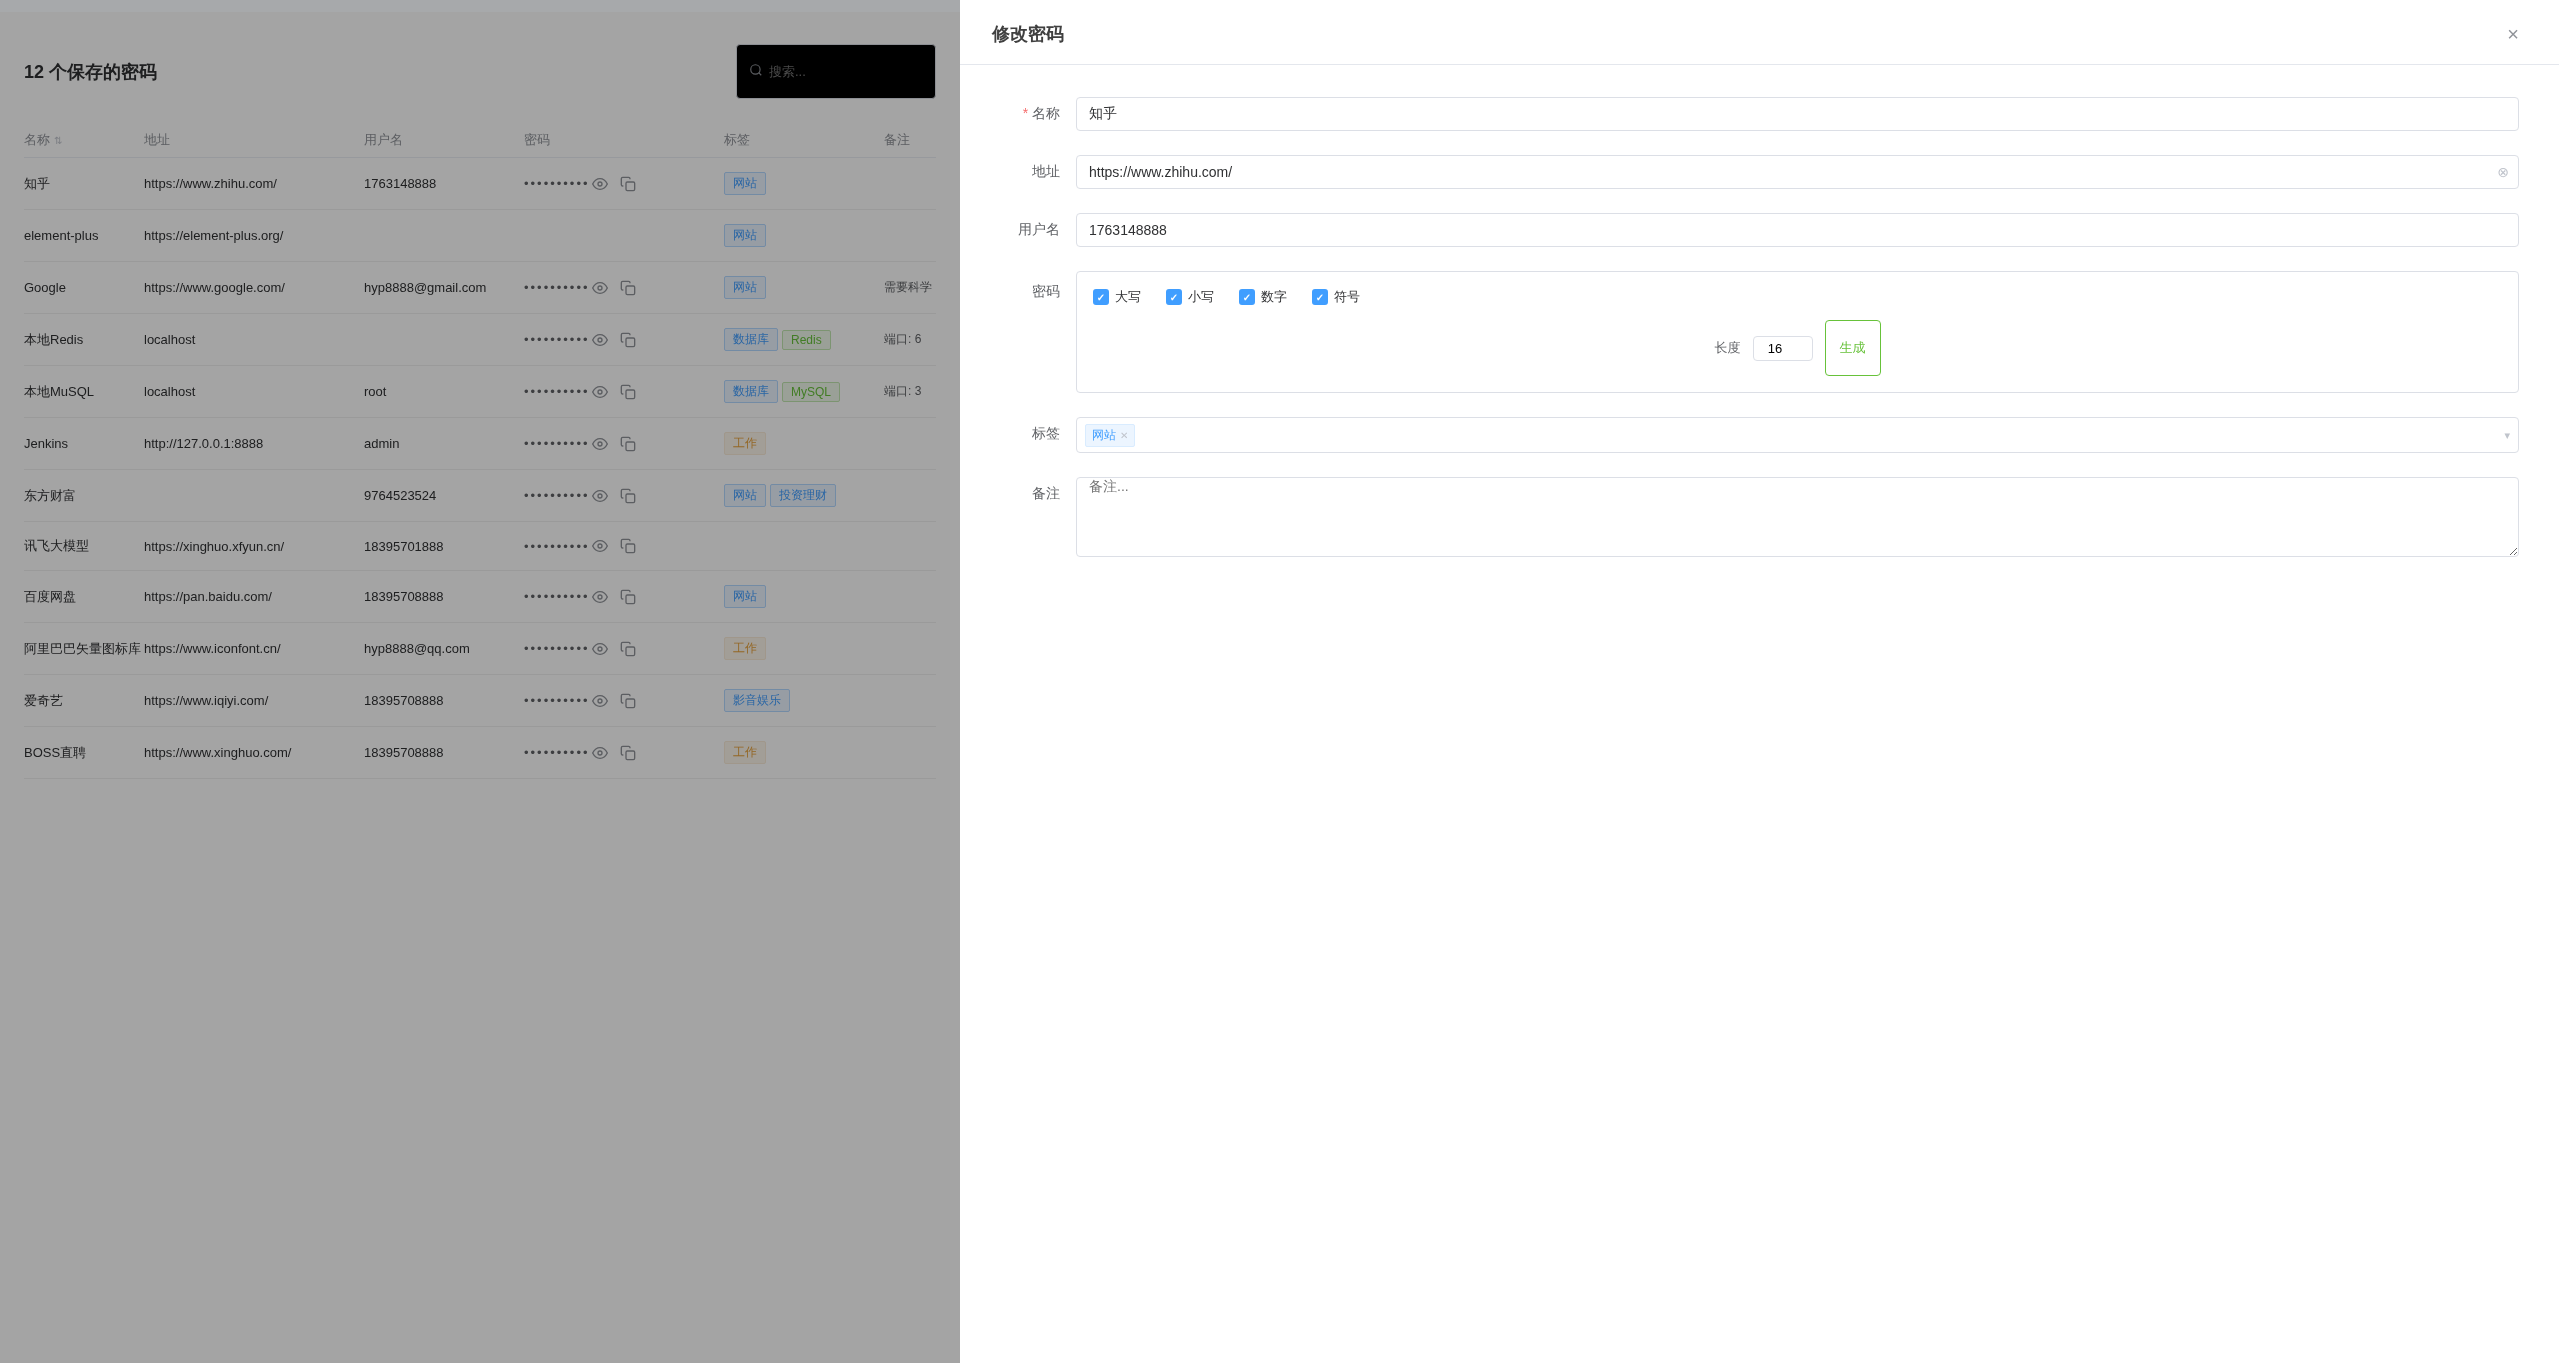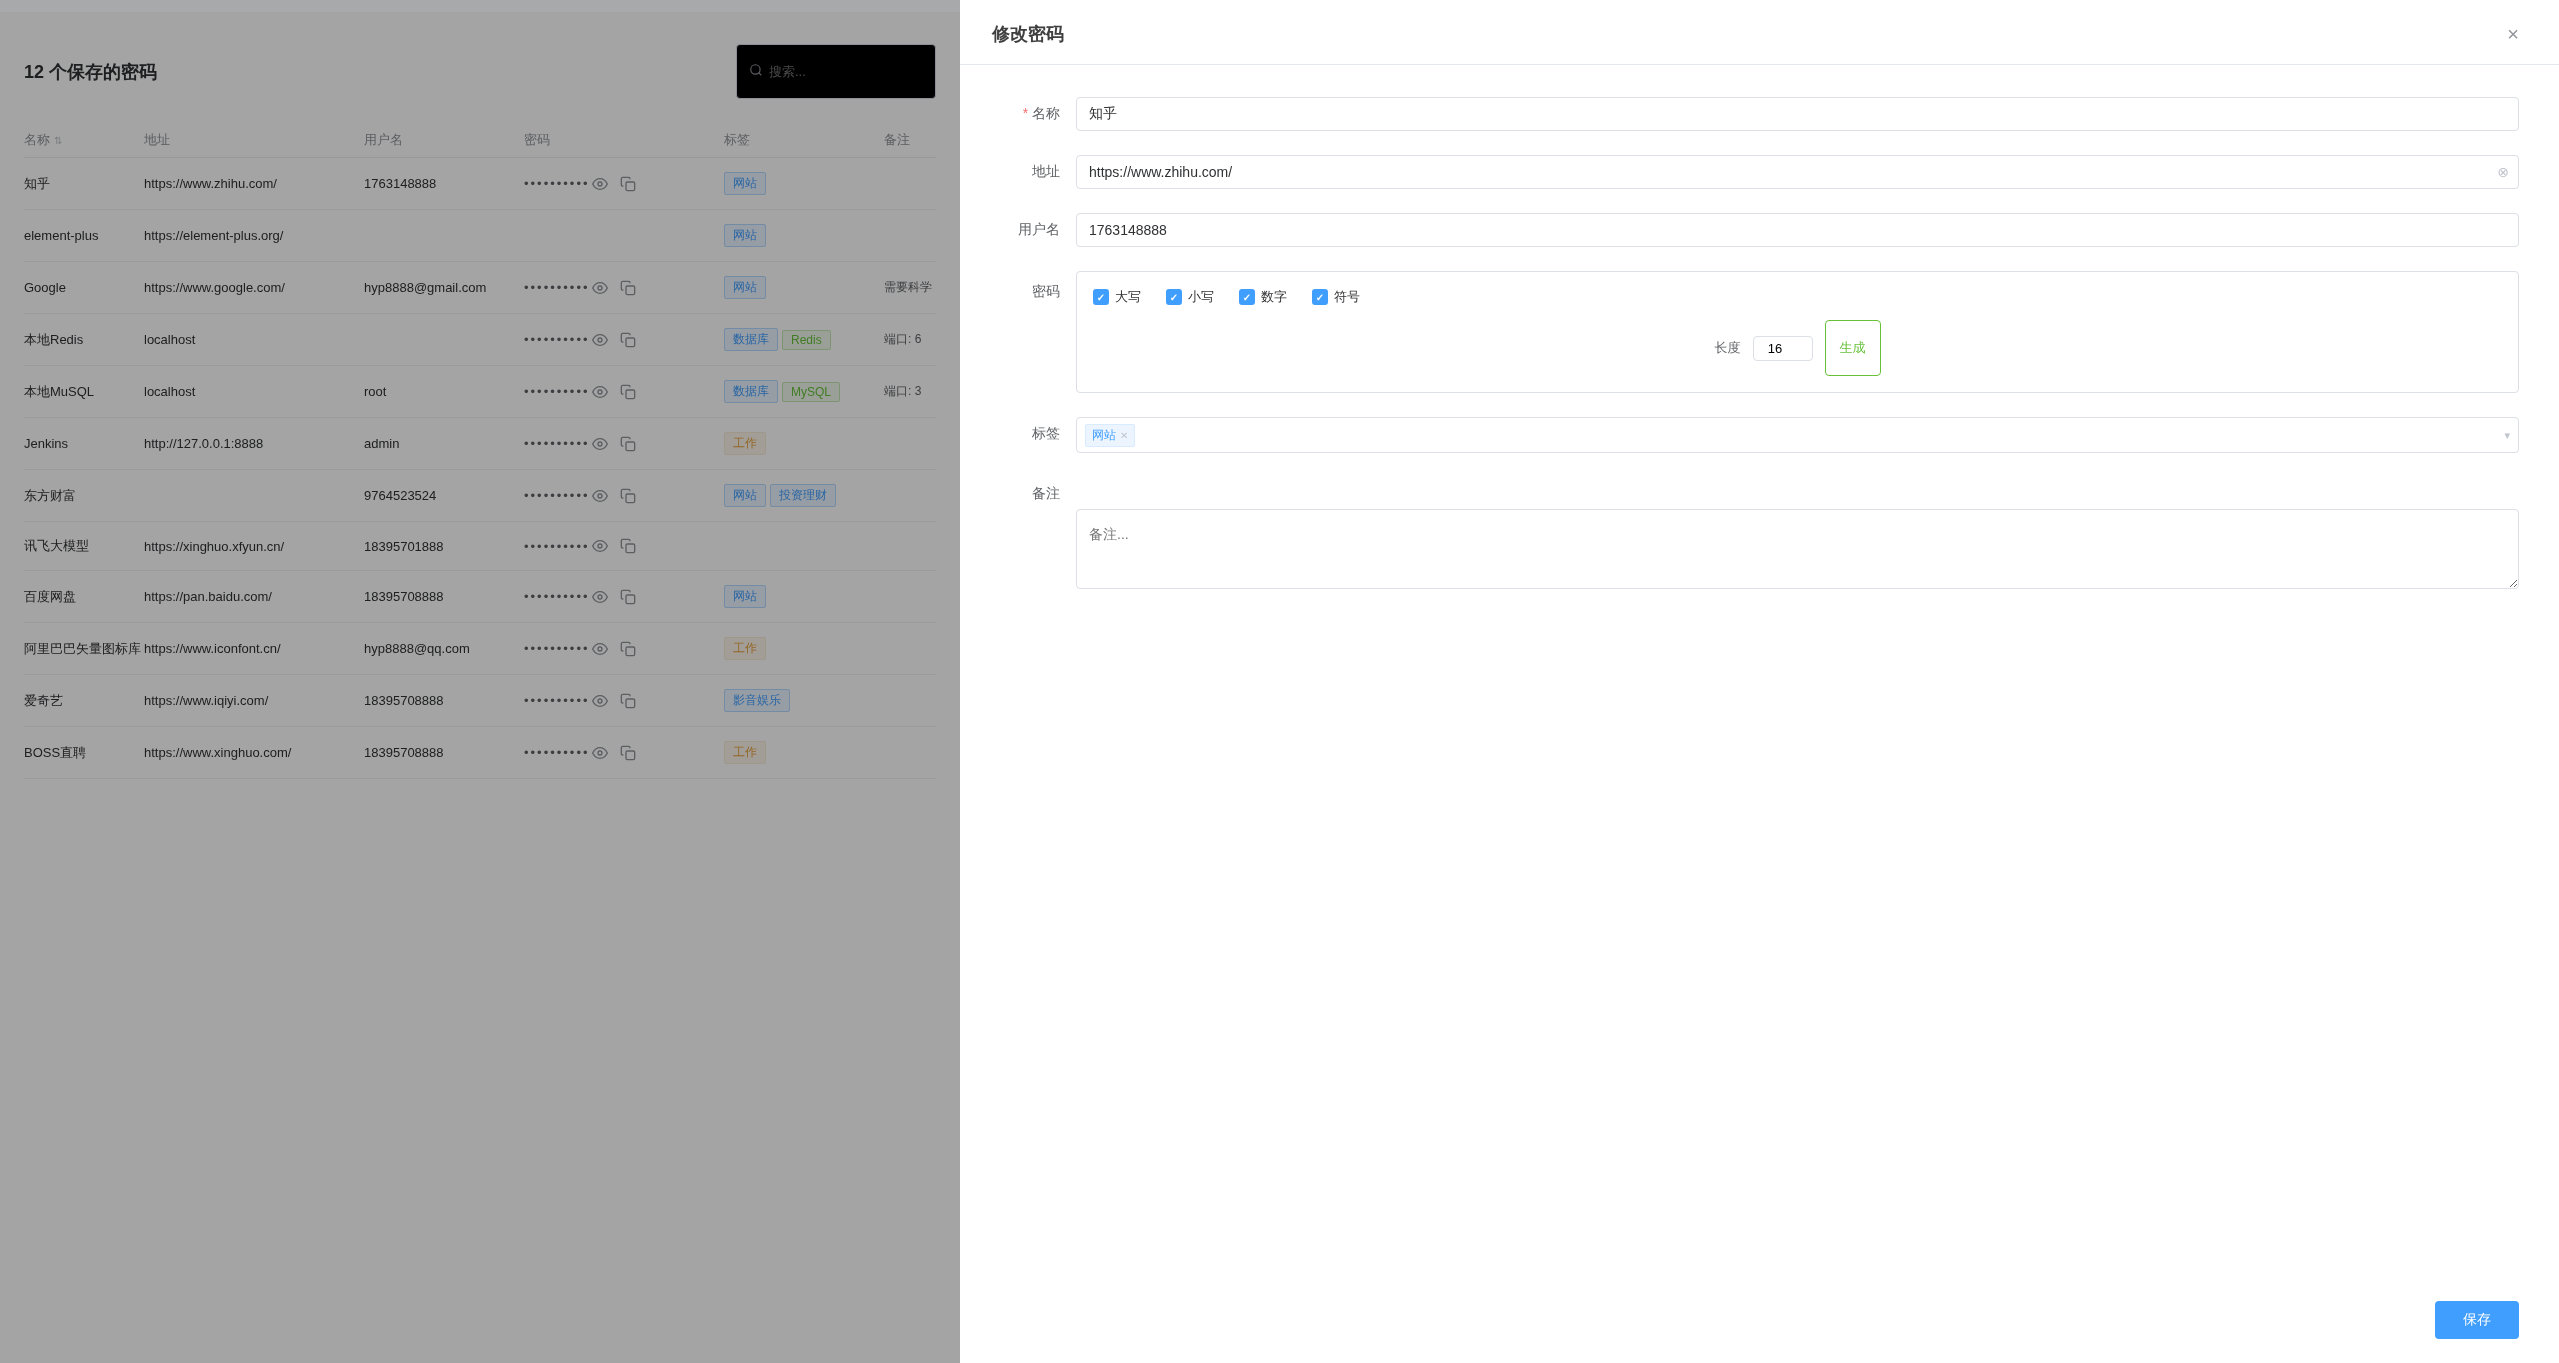--- a/index.html
+++ b/index.html
@@ -401,28 +401,27 @@
       margin-left: auto;
       color: #c0c4cc;
       font-size: 11px;
     }
 
     
     .notes-textarea {
       width: 100%;
       border: 1px solid #dcdfe6;
       border-radius: 4px;
-      padding: 16px 12px;
+      padding: 0 12px;
       font-size: 14px;
       color: #606266;
       resize: vertical;
       min-height: 80px;
       outline: none;
       font-family: inherit;
-      margin-top: 32px;
     }
 
     .dialog-footer {
       padding: 16px 40px 24px;
       display: flex;
       justify-content: flex-end;
     }
 
     .save-btn {
       background: #409eff;
@@ -864,16 +863,13 @@
 
     <div class="form-item">
       <div class="form-label">备注</div>
       <div class="form-content">
         <textarea class="notes-textarea" placeholder="备注..." style=""></textarea>
       </div>
     </div>
 
   </div>
 
-  <div class="dialog-footer">
-    <button class="save-btn">保存</button>
-  </div>
 </div>
 
 </body></html>

